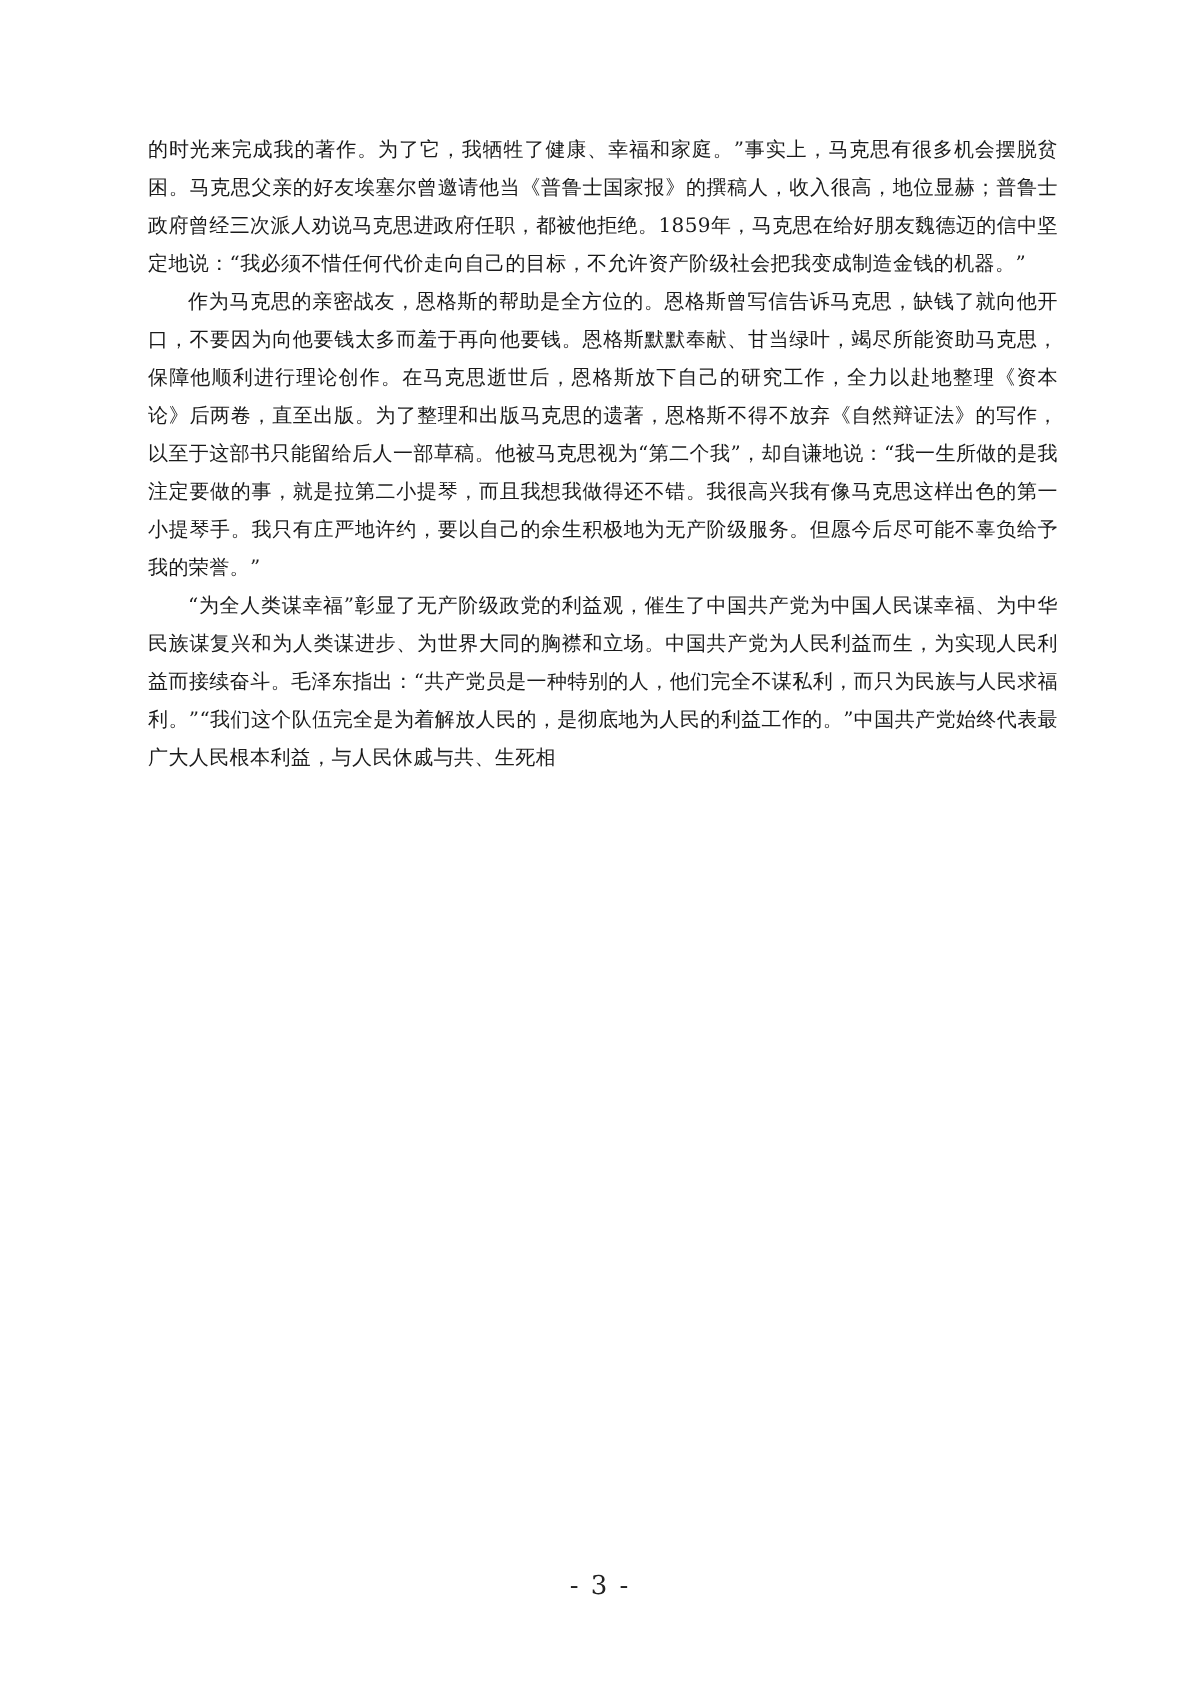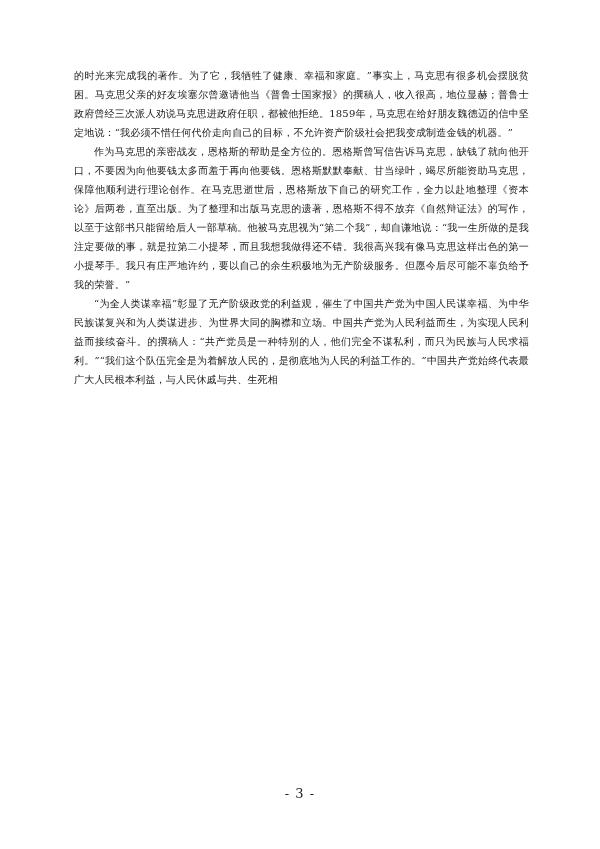--- a/index.html
+++ b/index.html
@@ -50,16 +50,16 @@
     letter-spacing: 1px;
   }
 </style>
 </head>
 <body>
 
 <div class="page">
   <div class="page-inner">
     <p class="para">的时光来完成我的著作。为了它，我牺牲了健康、幸福和家庭。”事实上，马克思有很多机会摆脱贫困。马克思父亲的好友埃塞尔曾邀请他当《普鲁士国家报》的撰稿人，收入很高，地位显赫；普鲁士政府曾经三次派人劝说马克思进政府任职，都被他拒绝。1859年，马克思在给好朋友魏德迈的信中坚定地说：“我必须不惜任何代价走向自己的目标，不允许资产阶级社会把我变成制造金钱的机器。”</p>
     <p class="para indent">作为马克思的亲密战友，恩格斯的帮助是全方位的。恩格斯曾写信告诉马克思，缺钱了就向他开口，不要因为向他要钱太多而羞于再向他要钱。恩格斯默默奉献、甘当绿叶，竭尽所能资助马克思，保障他顺利进行理论创作。在马克思逝世后，恩格斯放下自己的研究工作，全力以赴地整理《资本论》后两卷，直至出版。为了整理和出版马克思的遗著，恩格斯不得不放弃《自然辩证法》的写作，以至于这部书只能留给后人一部草稿。他被马克思视为“第二个我”，却自谦地说：“我一生所做的是我注定要做的事，就是拉第二小提琴，而且我想我做得还不错。我很高兴我有像马克思这样出色的第一小提琴手。我只有庄严地许约，要以自己的余生积极地为无产阶级服务。但愿今后尽可能不辜负给予我的荣誉。”</p>
-    <p class="para indent">“为全人类谋幸福”彰显了无产阶级政党的利益观，催生了中国共产党为中国人民谋幸福、为中华民族谋复兴和为人类谋进步、为世界大同的胸襟和立场。中国共产党为人民利益而生，为实现人民利益而接续奋斗。的撰稿人：“共产党员是一种特别的人，他们完全不谋私利，而只为民族与人民求福利。”“我们这个队伍完全是为着解放人民的，是彻底地为人民的利益工作的。”中国共产党始终代表最广大人民根本利益，与人民休戚与共、生死相</p>
+    <p class="para indent">“为全人类谋幸福”彰显了无产阶级政党的利益观，催生了中国共产党为中国人民谋幸福、为中华民族谋复兴和为人类谋进步、为世界大同的胸襟和立场。中国共产党为人民利益而生，为实现人民利益而接续奋斗。毛泽东指出：“共产党员是一种特别的人，他们完全不谋私利，而只为民族与人民求福利。”“我们这个队伍完全是为着解放人民的，是彻底地为人民的利益工作的。”中国共产党始终代表最广大人民根本利益，与人民休戚与共、生死相</p>
   </div>
   <div class="footer">- 3 -</div>
 </div>
 
 </body></html>

